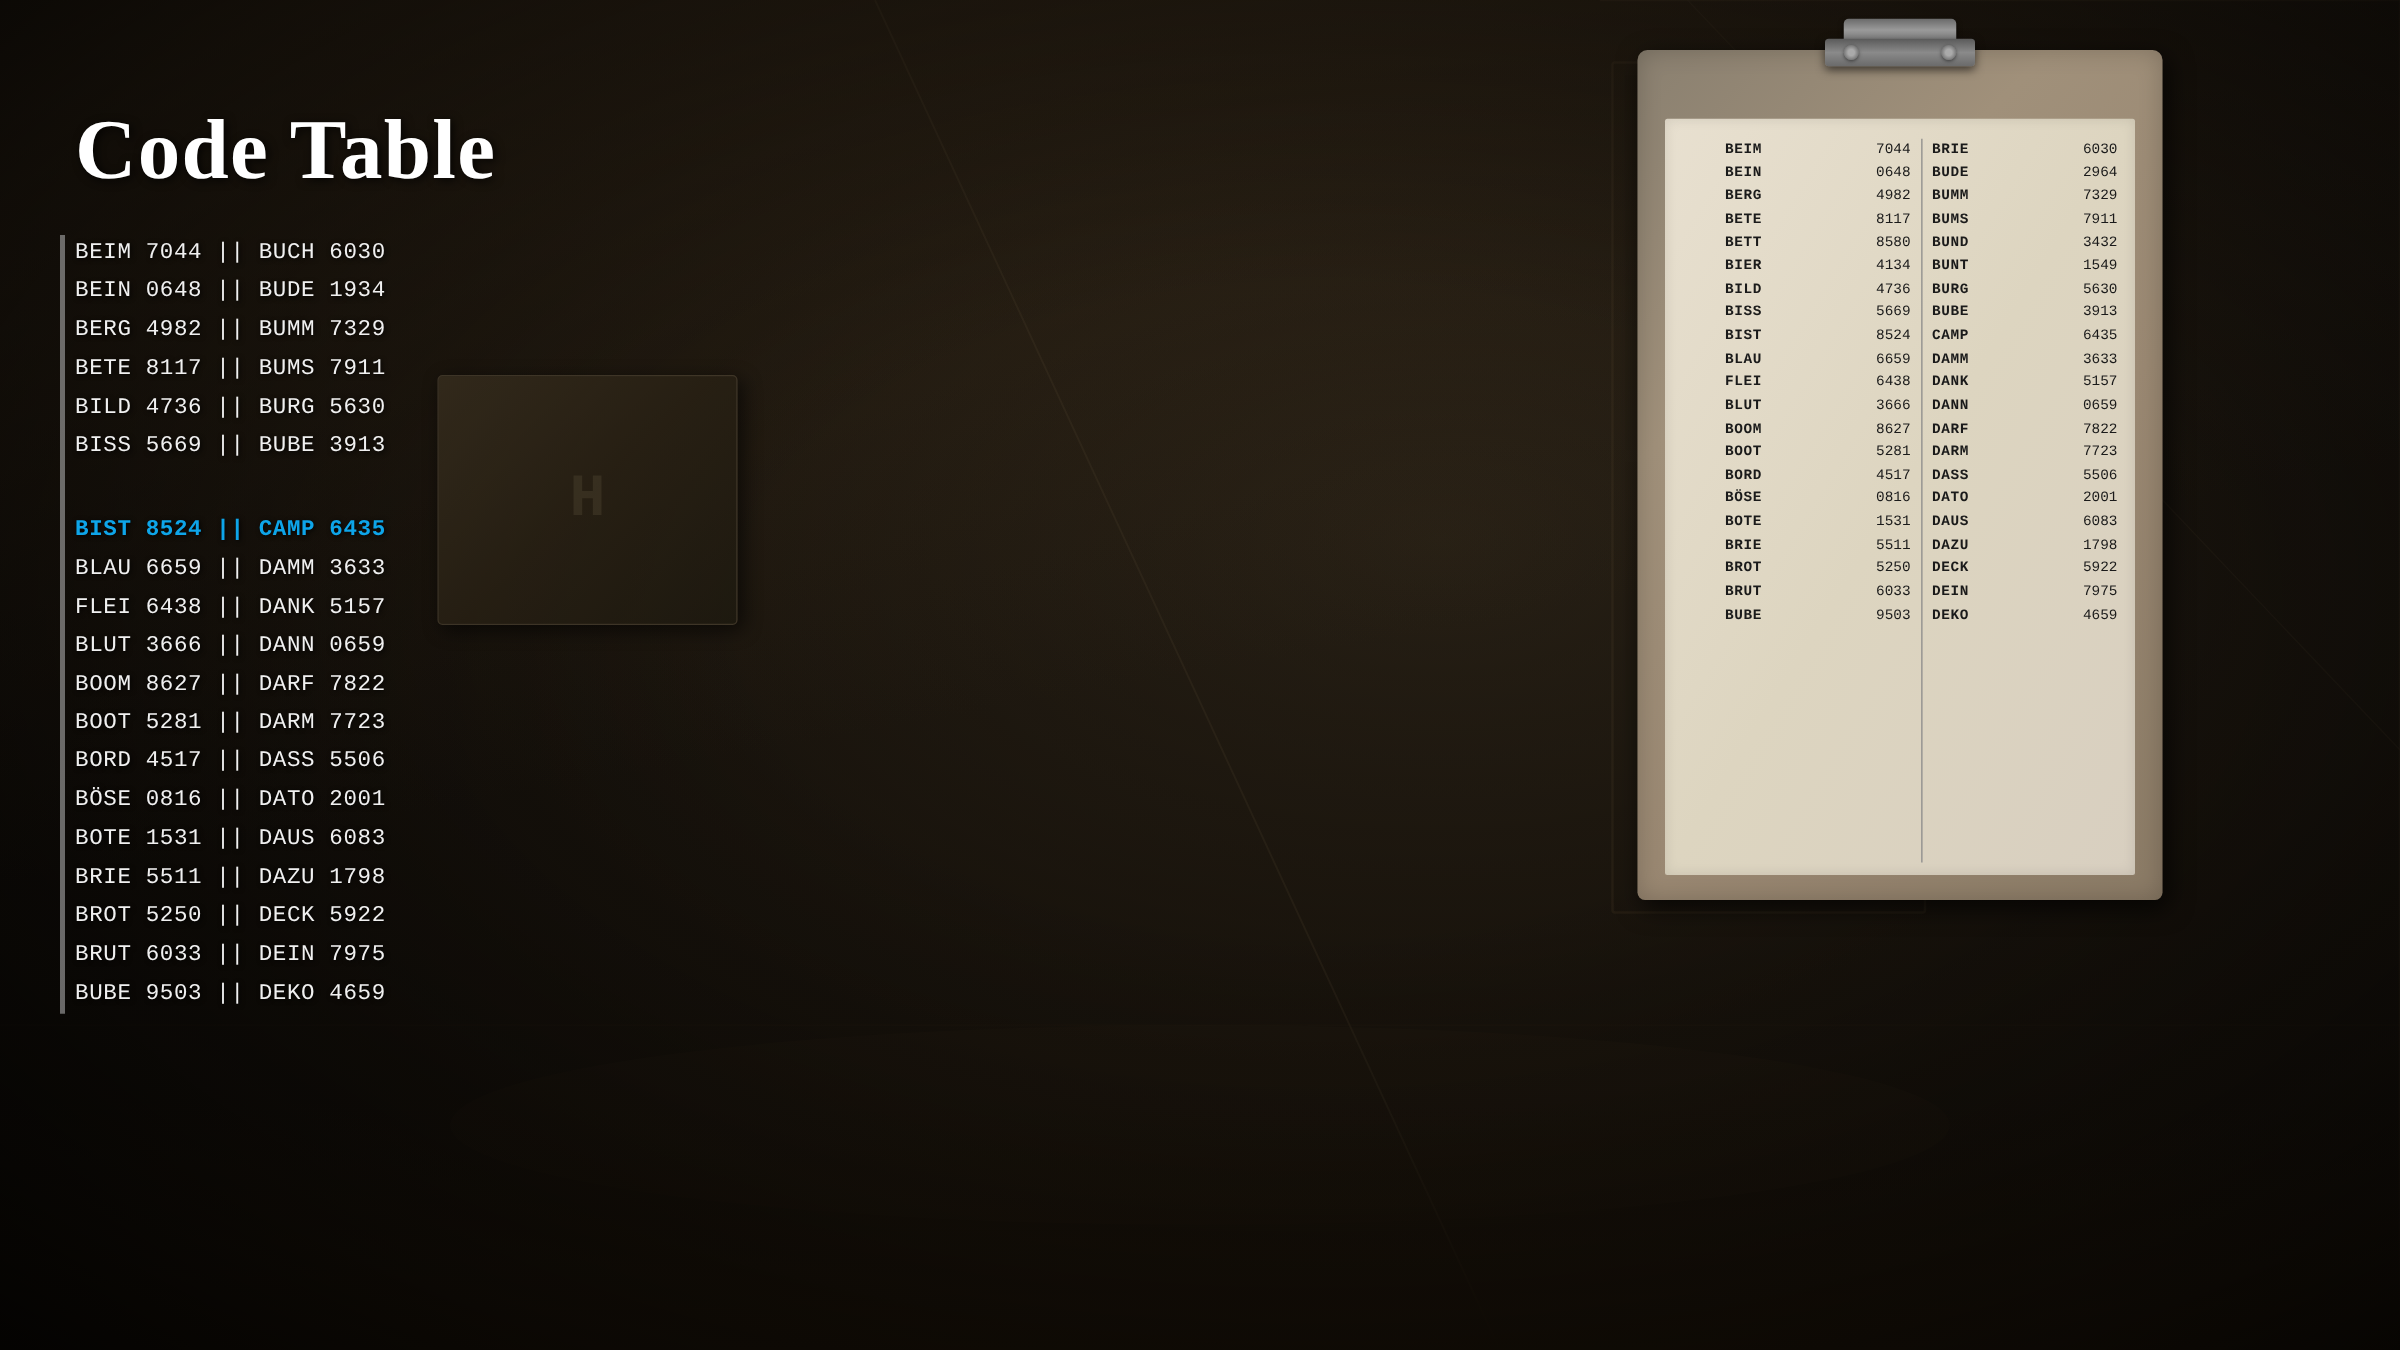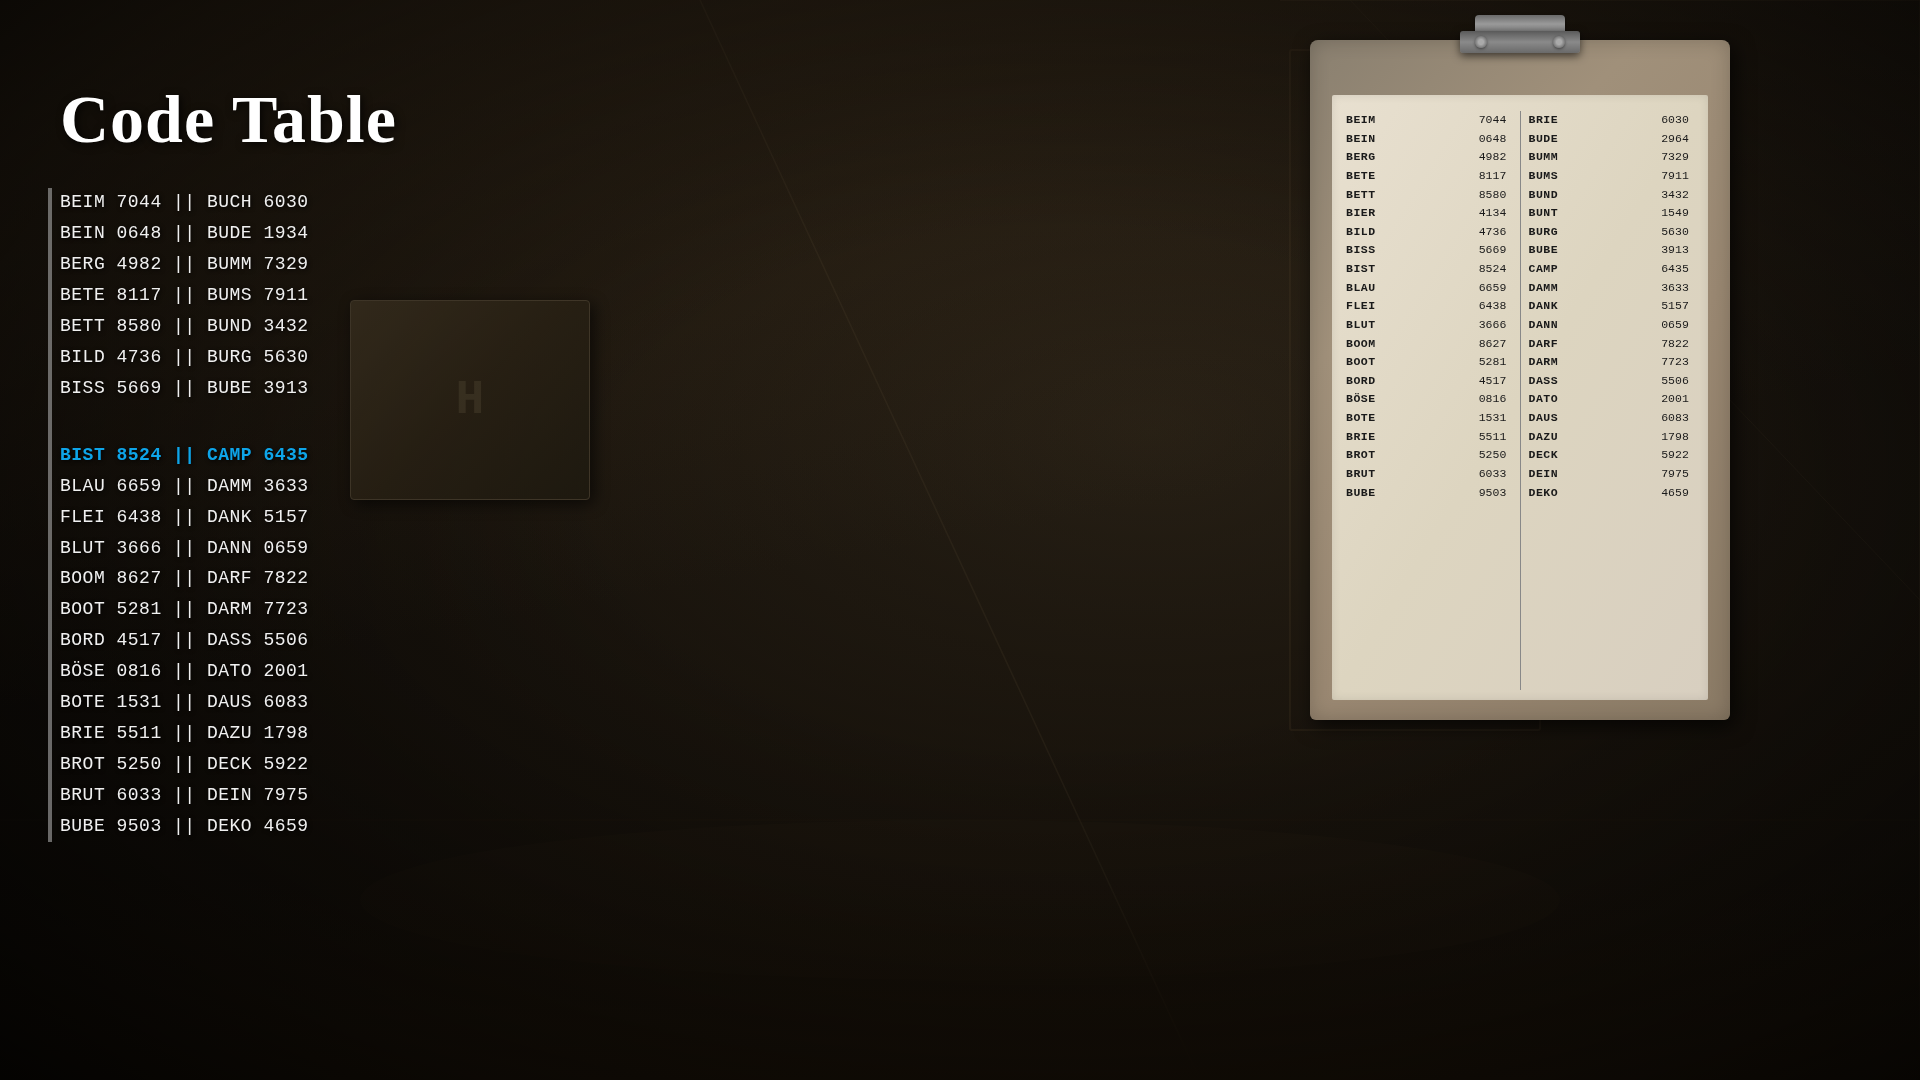--- a/index.html
+++ b/index.html
@@ -190,38 +190,39 @@
       font-family: 'Courier New', Courier, monospace;
       font-size: 11.5px;
       line-height: 1.62;
       color: #1a1a1a;
       padding: 0 4px;
     }
 
     .paper-col:first-child {
       border-right: 1.5px solid #888;
       padding-right: 8px;
+      margin-left: 34px;
     }
 
     .paper-col:last-child {
       padding-left: 8px;
     }
 
     .paper-row {
       display: flex;
       justify-content: space-between;
     }
 
     .paper-word {
       font-weight: bold;
       letter-spacing: 0.5px;
     }
 
     .paper-num {
-      text-align: center;
+      text-align: right;
       min-width: 38px;
     }
 
     
     .vignette {
       position: absolute;
       inset: 0;
       background: radial-gradient(ellipse at 55% 45%, transparent 30%, rgba(0,0,0,0.55) 80%, rgba(0,0,0,0.85) 100%);
       z-index: 2;
       pointer-events: none;
@@ -312,21 +313,20 @@
 
 <div class="left-panel">
   <h1>Code Table</h1>
   <div class="left-bar"></div>
   <ul class="code-list" id="code-list-container">
 
   <li>BEIM 7044 || BUCH 6030</li>
       <li>BEIN 0648 || BUDE 1934</li>
       <li>BERG 4982 || BUMM 7329</li>
       <li>BETE 8117 || BUMS 7911</li>
-      <li>BETT 8580 || BUND 3432</li>
       <li>BILD 4736 || BURG 5630</li>
       <li>BISS 5669 || BUBE 3913</li>
       <li class="highlight">BIST 8524 || CAMP 6435</li>
       <li>BLAU 6659 || DAMM 3633</li>
       <li>FLEI 6438 || DANK 5157</li>
       <li>BLUT 3666 || DANN 0659</li>
       <li>BOOM 8627 || DARF 7822</li>
       <li>BOOT 5281 || DARM 7723</li>
       <li>BORD 4517 || DASS 5506</li>
       <li>BÖSE 0816 || DATO 2001</li>

